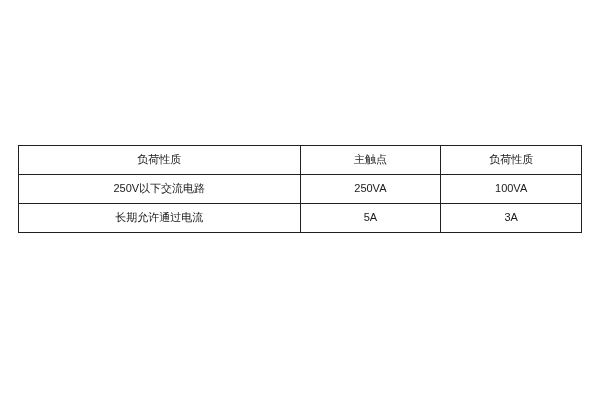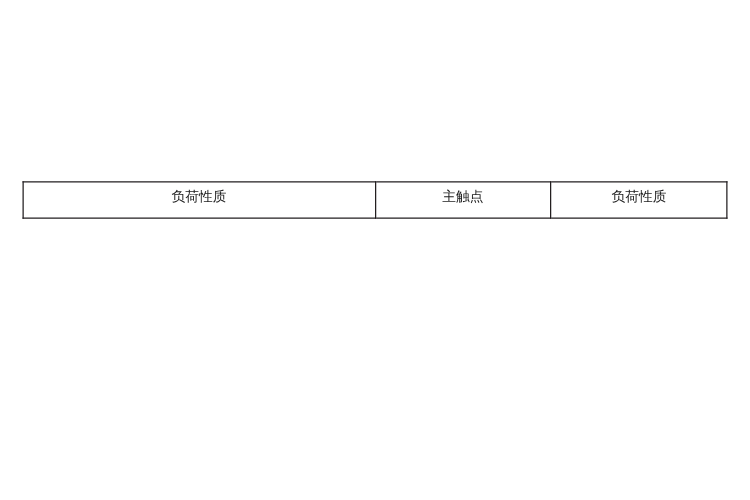--- a/index.html
+++ b/index.html
@@ -38,21 +38,20 @@
     font-size: 11px;
     color: #1a1a1a;
     font-family: "Liberation Sans", sans-serif;
     line-height: 1.2;
     padding: 0 4px;
     white-space: nowrap;
     overflow: hidden;
   }
   table.spec-table tr.header-row td {
     font-weight: normal;
-    font-family: Liberation Mono, monospace;
   }
   .col-a { width: 50%; }
   .col-b { width: 25%; }
   .col-c { width: 25%; }
 </style>
 </head>
 <body>
 
 <div class="page">
   <div class="table-wrap">
@@ -61,16 +60,26 @@
         <col class="col-a">
         <col class="col-b">
         <col class="col-c">
       </colgroup>
       <tbody>
         <tr class="header-row">
           <td>负荷性质</td>
           <td>主触点</td>
           <td>负荷性质</td>
         </tr>
+        <tr>
+          <td>250V以下交流电路</td>
+          <td>250VA</td>
+          <td>100VA</td>
+        </tr>
+        <tr>
+          <td>长期允许通过电流</td>
+          <td>5A</td>
+          <td>3A</td>
+        </tr>
       </tbody>
     </table>
   </div>
 </div>
 
 </body></html>

